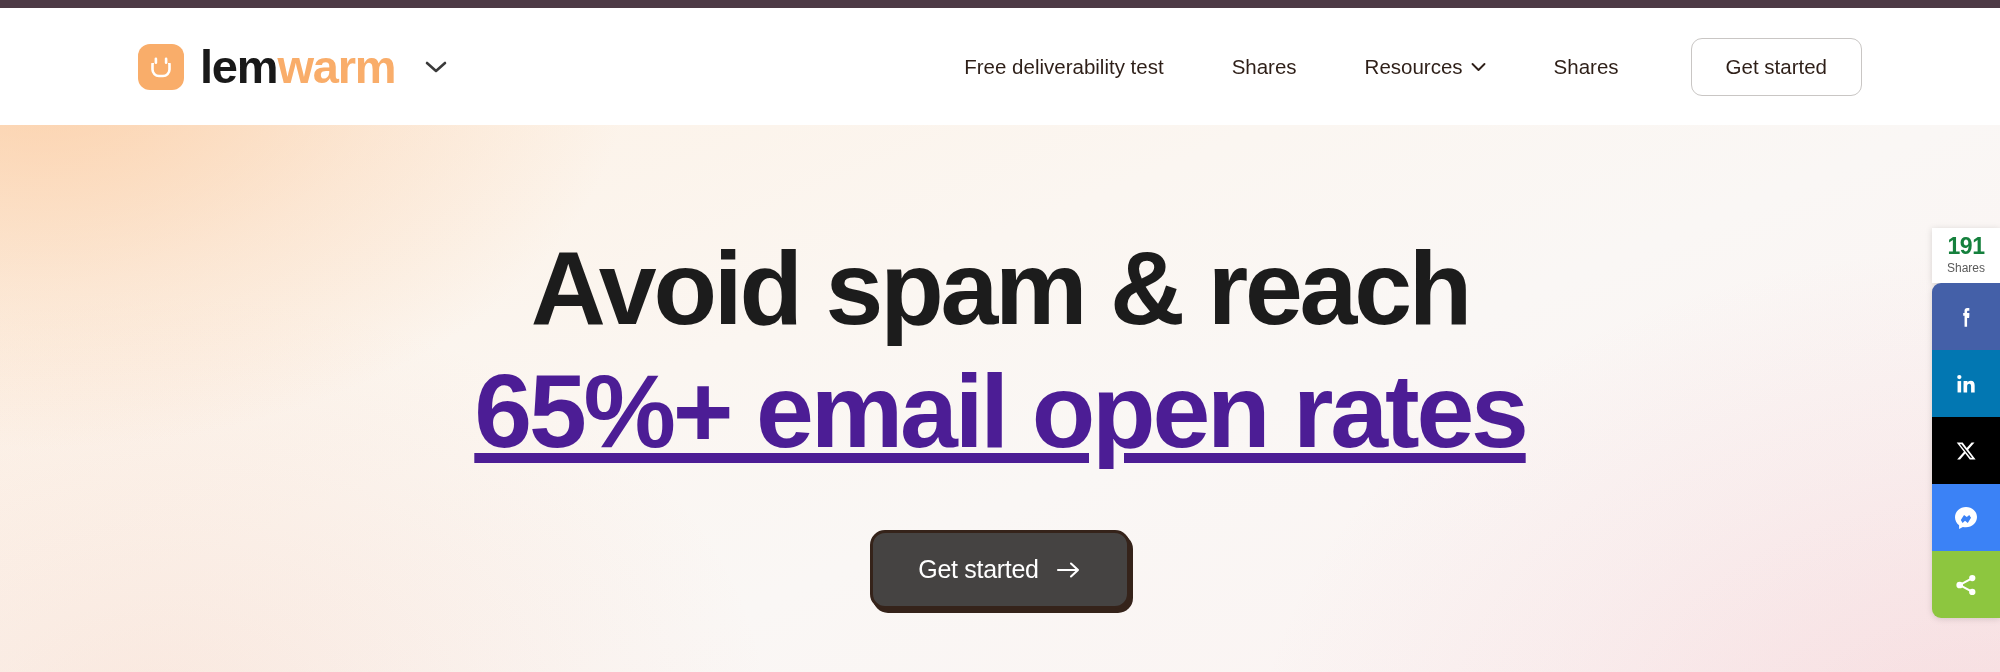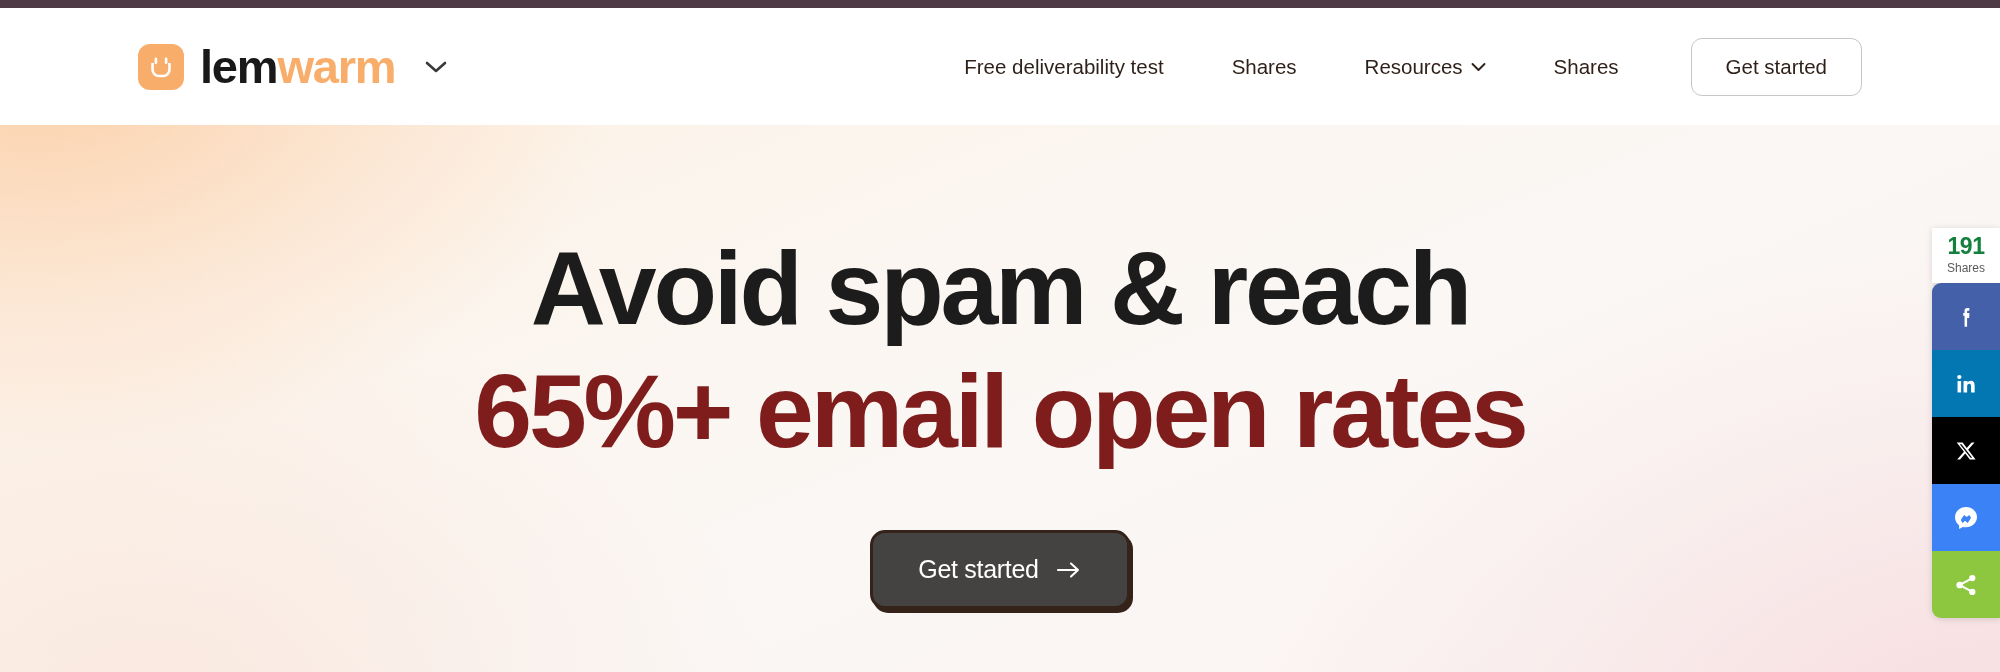--- a/index.html
+++ b/index.html
@@ -113,21 +113,21 @@
   .headline {
     text-align:center;
     font-family:"Liberation Sans", sans-serif;
     font-weight:700;
     font-size:104px;
     line-height:1.18;
     letter-spacing:-3.2px;
     margin-top:102px;
   }
   .headline-l1 { color:#1c1c1c; display:block; }
-  .headline-l2 { color:#7f1d1d; display:block; }
+  .headline-l2 { color:#4c1d95; display:block;text-decoration:underline; }
 
   .hero-cta-wrap {
     margin-top:58px;
     display:flex; justify-content:center;
   }
   .hero-cta {
     position:relative;
     background:#454342;
     color:#ffffff;
     border:3px solid #35231a;

